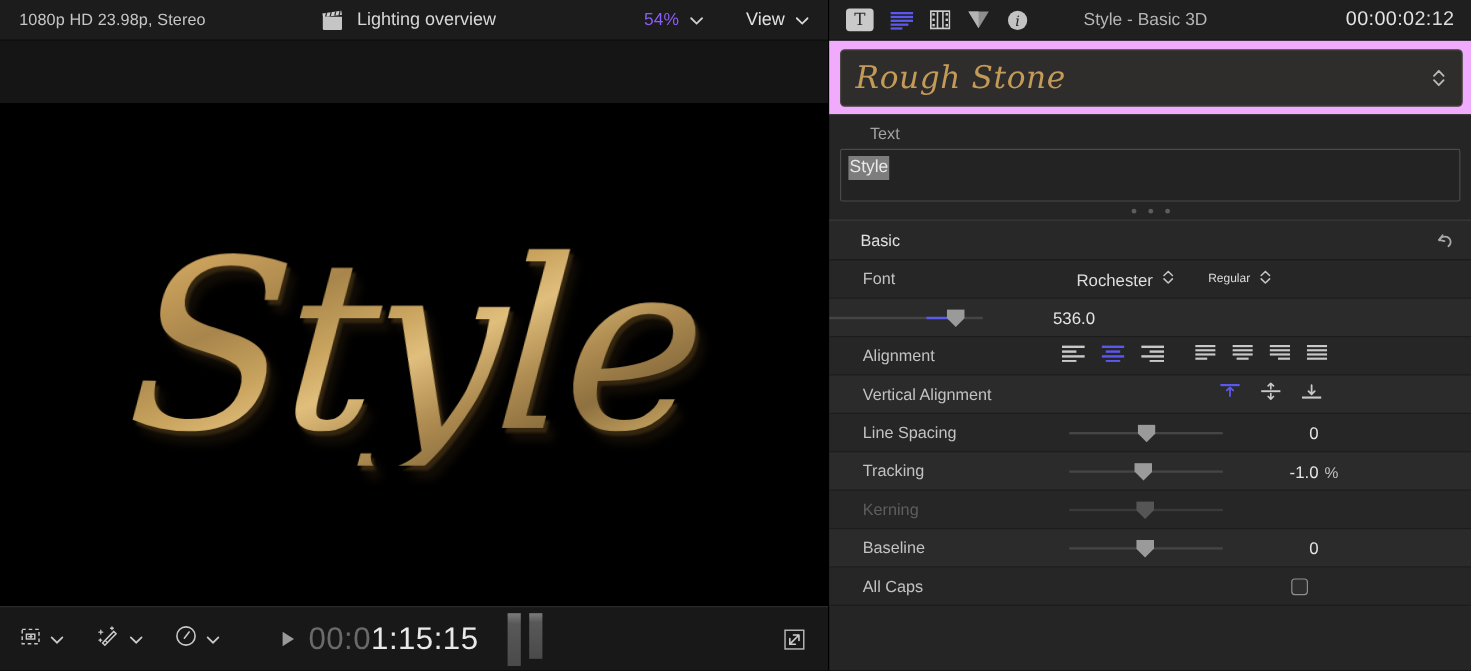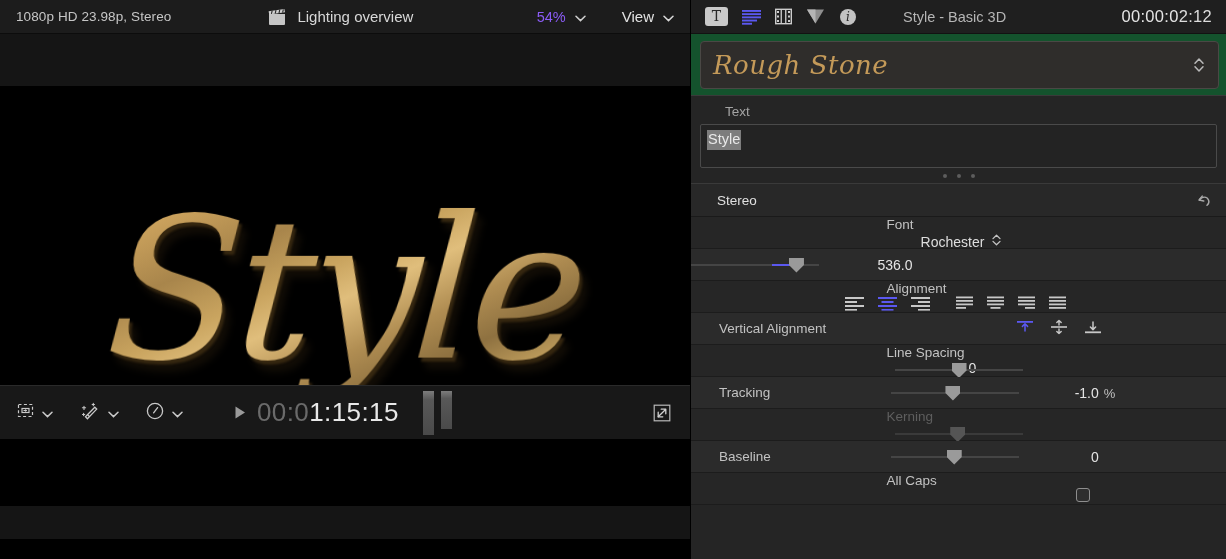--- a/index.html
+++ b/index.html
@@ -6,21 +6,21 @@
   html, body {
     width:1226px; height:559px;
     background:#000;
     font-family:"Liberation Sans", sans-serif;
     overflow:hidden;
     -webkit-font-smoothing:antialiased;
   }
   #app { position:relative; width:1226px; height:559px; display:flex; }
 
   
-  #viewer { position:relative; width:690px; height:439px; background:#000; }
+  #viewer { position:relative; width:690px; height:559px; background:#000; }
 
   .viewer-topbar {
     height:34px; background:#1c1c1c;
     display:flex; align-items:center;
     font-size:13.5px; color:#c8c8c8;
     border-bottom:1px solid #0c0c0c;
   }
   .vt-res { margin-left:16px; color:#c6c6c6; font-size:13.5px; letter-spacing:.1px; }
   .vt-clapper { margin-left:96px; display:flex; align-items:center; }
   .vt-project { margin-left:10px; color:#d8d8d8; font-size:15px; }
@@ -86,21 +86,21 @@
   .insp-icons { display:flex; align-items:center; margin-left:14px; gap:14px; }
   .ic-btn { display:flex; align-items:center; justify-content:center; }
   .ic-btn.sel { background:#c9c9c9; border-radius:3px; padding:1px 3px; }
   .insp-title { margin-left:46px; color:#b6b6b6; font-size:14.5px; }
   .insp-tc {
     margin-left:auto; margin-right:14px;
     font-size:16.5px; color:#dcdcdc; font-weight:300; letter-spacing:.3px;
   }
   .insp-tc .dim { color:#e5e5e5; }
 
-  .preset-wrap { padding:7px 7px 6px 9px; background:#14532d; }
+  .preset-wrap { padding:7px 7px 6px 9px; background:#f0abfc; }
   .preset-field {
     height:48px; background:#2f2d2b; border:1px solid #4a4845; border-radius:4px;
     display:flex; align-items:center; padding:0 12px; position:relative;
   }
   .preset-name {
     font-family:"DejaVu Serif", serif; font-style:italic;
     font-size:26px; color:#c49a59; letter-spacing:.5px;
   }
   .preset-stepper { margin-left:auto; display:flex; flex-direction:column; align-items:center; }
 
@@ -125,21 +125,21 @@
     padding:0 14px 0 26px;
   }
   .section-hdr .title { color:#e0e0e0; font-size:13.5px; }
   .section-hdr .reset { margin-left:auto; display:flex; align-items:center; }
 
   .prow {
     height:32px; display:flex; align-items:center;
     border-bottom:1px solid #1c1c1c;
     background:#2b2b2b; position:relative;
   }
-  .prow.alt { background:#262626;flex-direction:column; }
+  .prow.alt { background:#262626; }
   .prow.disabled .plabel { color:#5e5e5e; }
   .plabel { width:200px; padding-left:28px; color:#c2c2c2; font-size:13.5px; }
 
   .slider { position:relative; width:128px; height:20px; display:flex; align-items:center; }
   .slider .track { position:absolute; left:0; right:0; height:2px; background:#454545; top:9px; }
   .slider .fill { position:absolute; height:2px; background:#5b58f0; top:9px; }
   .slider .knob {
     position:absolute; width:15px; height:15px; top:3px;
     background:#9a9a9a;
     clip-path:polygon(0% 0%,100% 0%,100% 50%,50% 100%,0% 50%);
@@ -370,21 +370,21 @@
         <span class="text-sel">Style</span>
       </div>
     </div>
     <div class="grip">
       <i></i>
       <i></i>
       <i></i>
     </div>
 
     <div class="section-hdr">
-      <span class="title">Stereo</span>
+      <span class="title">Basic</span>
       <span class="reset">
         <svg width="19" height="17" viewBox="0 0 19 17">
           <path d="M14 13.2c1.6-1.4 2.3-3.6 1.4-5.5-1-2.2-3.8-3.1-6.2-2.2-1.4.5-2.4 1.6-2.8 2.8" stroke="#a8a8a8" stroke-width="1.5" fill="none" stroke-linecap="round"></path>
           <path d="M9.2 4.1 6.1 7.9l4.6 1.1" stroke="#a8a8a8" stroke-width="1.5" fill="none" stroke-linecap="round" stroke-linejoin="round"></path>
         </svg>
       </span>
     </div>
 
     <div class="rows-scroll">
 

